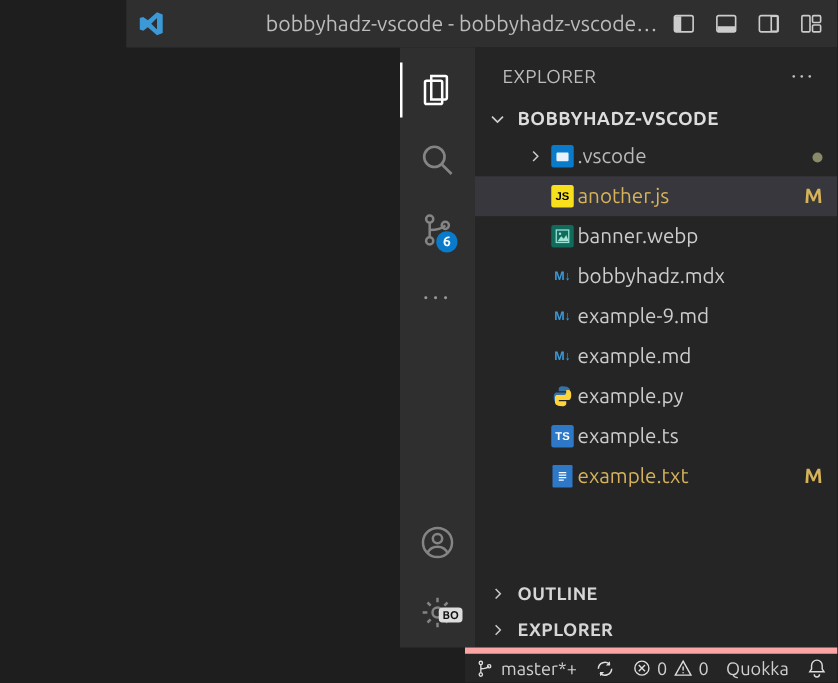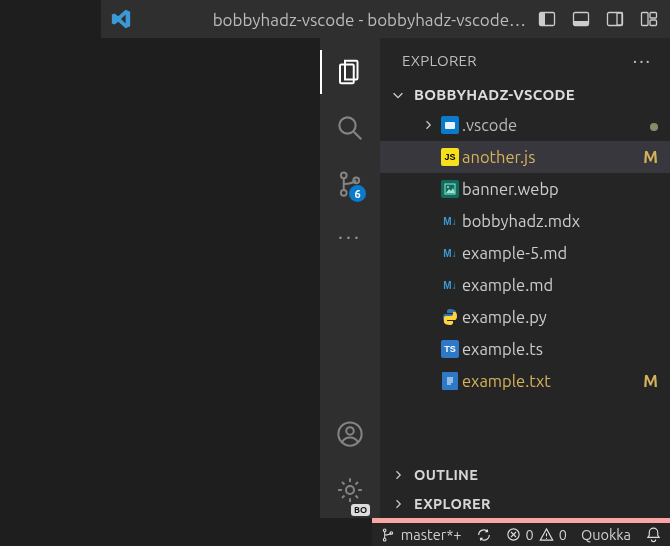--- a/index.html
+++ b/index.html
@@ -14,21 +14,21 @@
   .title-actions .ticon { width: 26px; height: 26px; display:flex; align-items:center; justify-content:center; color:#ccc; border-radius:4px; }
 
   
   .main { flex: 1; display: flex; min-height: 0; }
   .activitybar { width: 60px; background: #2f2f2f; display: flex; flex-direction: column; align-items: center; padding-top: 6px; }
   .act-item { width: 60px; height: 56px; display:flex; align-items:center; justify-content:center; color:#848484; position:relative; }
   .act-item.active { color:#fff; }
   .act-item.active::before { content:""; position:absolute; left:0; top:6px; bottom:6px; width:2px; background:#fff; }
   .badge { position:absolute; bottom:10px; right:14px; background:#0a7acb; color:#fff; font-size:11px; border-radius:10px; min-width:17px; height:17px; display:flex; align-items:center; justify-content:center; padding:0 3px; font-weight:600;}
   .act-spacer { flex:1; }
-  .bo-badge { position:absolute; bottom:2px; right:10px; background:#ddd; color:#111; font-size:9px; font-weight:700; border-radius:3px; padding:1px 3px; }
+  .bo-badge { position:absolute; bottom:20px; right:10px; background:#ddd; color:#111; font-size:9px; font-weight:700; border-radius:3px; padding:1px 3px; }
 
   .sidebar { width: 290px; background: #252526; display:flex; flex-direction:column; min-height:0; }
   .sb-header { height: 44px; display:flex; align-items:center; justify-content:space-between; padding:0 18px 0 22px; color:#bdbdbd; font-size:15px; letter-spacing:0.3px; }
   .sb-dots { color:#bdbdbd; font-size:18px; letter-spacing:2px; }
 
   .sb-section { padding: 0 0 4px 0; }
   .sb-folder-title { display:flex; align-items:center; gap:8px; padding: 4px 0 6px 10px; font-weight:700; font-size:15px; color:#ddd; letter-spacing:0.3px; }
   .chev { width:16px; height:16px; display:inline-flex; align-items:center; justify-content:center; color:#ccc; }
 
   .tree { overflow:hidden; }
@@ -222,21 +222,21 @@
           <span class="name">bobbyhadz.mdx</span>
           <span class="status"></span>
         </div>
 
         <div class="row">
           <span class="indent"></span>
               <span class="chev-col"></span>
           <span class="icon-col">
                 <span class="fi fi-md">M↓</span>
               </span>
-          <span class="name">example-5.md</span>
+          <span class="name">example-9.md</span>
           <span class="status"></span>
         </div>
 
         <div class="row">
           <span class="indent"></span>
               <span class="chev-col"></span>
           <span class="icon-col">
                 <span class="fi fi-md">M↓</span>
               </span>
           <span class="name">example.md</span>

